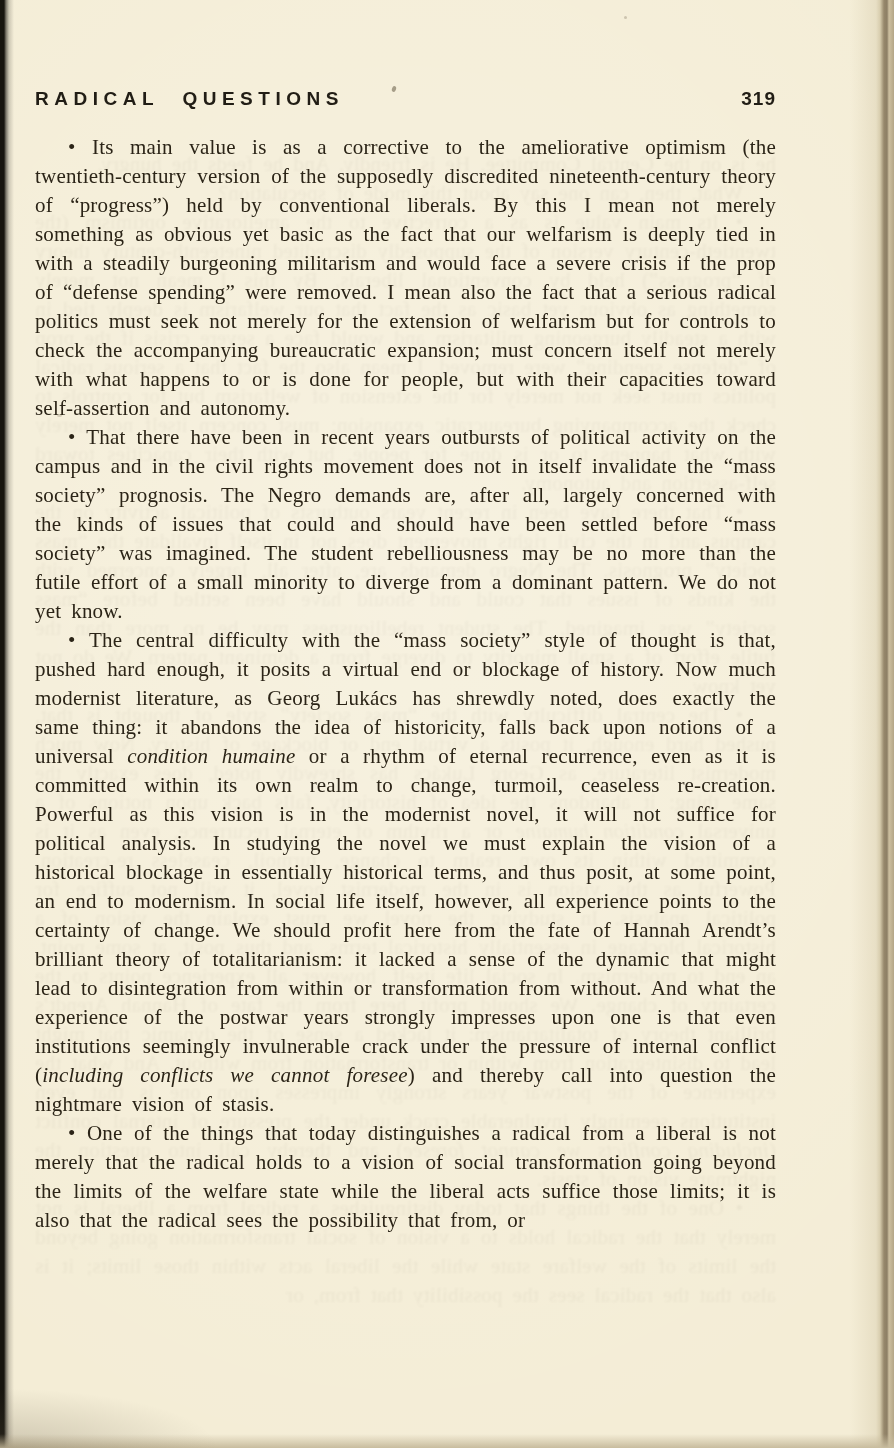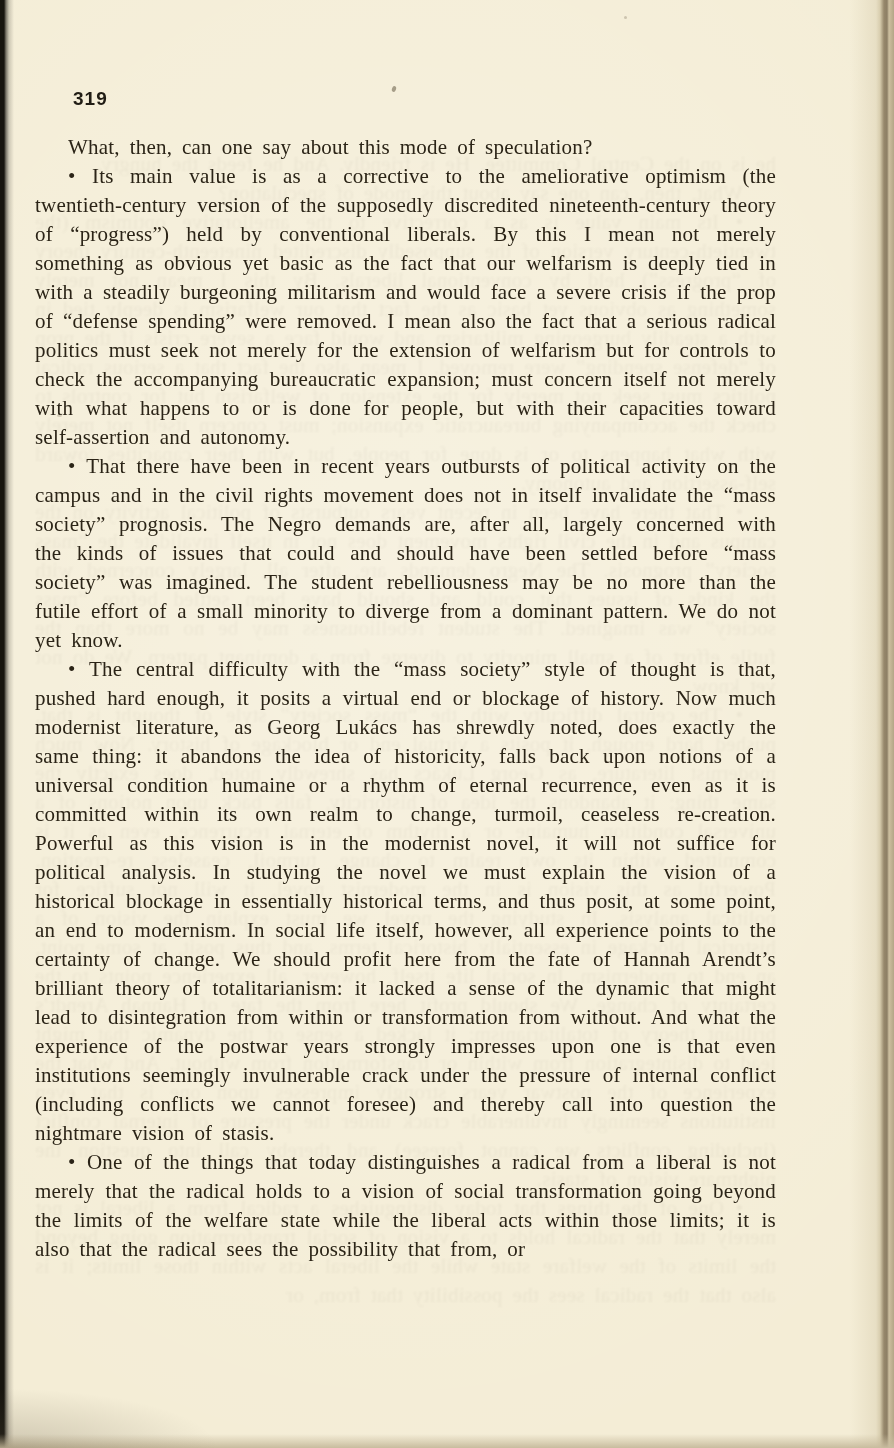--- a/index.html
+++ b/index.html
@@ -63,21 +63,21 @@
     position:absolute;left:35px;top:133px;width:741px;
     color:var(--ink);
   }
   .content p.para, .ghost p.para{
     margin:0;
     font-size:21px;line-height:29px;
     text-align:justify;
     word-spacing:4.5px;letter-spacing:.2px;
   }
   .content p.indent, .ghost p.indent{text-indent:33px;}
-  .it{}
+  .it{font-style:italic;}
   
   .ghost{
     position:absolute;left:35px;top:150px;width:741px;
     transform:scaleX(-1);
     opacity:.05;filter:blur(1.3px);
     color:#4a4133;pointer-events:none;
   }
   .speck{position:absolute;background:#6f6550;border-radius:50%;opacity:.6;}
   .speck1{left:392px;top:86px;width:4px;height:6px;transform:rotate(20deg);}
   .speck2{left:57px;top:414px;width:5px;height:3px;opacity:.25;}
@@ -91,29 +91,29 @@
   <div class="ghost">
       <p class="para"><span>he is on the Central Committee. He is friendly. And he feeds the hungry.</span></p>
       <p class="para indent"><span>What, then, can one say about this mode of speculation?</span></p>
       <p class="para indent"><span>• Its main value is as a corrective to the ameliorative optimism (the twentieth-century version of the supposedly discredited nineteenth-century theory of “progress”) held by conventional liberals. By this I mean not merely something as obvious yet basic as the fact that our welfarism is deeply tied in with a steadily burgeoning militarism and would face a severe crisis if the prop of “defense spending” were removed. I mean also the fact that a serious radical politics must seek not merely for the extension of welfarism but for controls to check the accompanying bureaucratic expansion; must concern itself not merely with what happens to or is done for people, but with their capacities toward self-assertion and autonomy.</span></p>
       <p class="para indent"><span>• That there have been in recent years outbursts of political activity on the campus and in the civil rights movement does not in itself invalidate the “mass society” prognosis. The Negro demands are, after all, largely concerned with the kinds of issues that could and should have been settled before “mass society” was imagined. The student rebelliousness may be no more than the futile effort of a small minority to diverge from a dominant pattern. We do not yet know.</span></p>
       <p class="para indent"><span>• The central difficulty with the “mass society” style of thought is that, pushed hard enough, it posits a virtual end or blockage of history. Now much modernist literature, as Georg Lukács has shrewdly noted, does exactly the same thing: it abandons the idea of historicity, falls back upon notions of a universal </span><span class="it">condition humaine</span><span> or a rhythm of eternal recurrence, even as it is committed within its own realm to change, turmoil, ceaseless re-creation. Powerful as this vision is in the modernist novel, it will not suffice for political analysis. In studying the novel we must explain the vision of a historical blockage in essentially historical terms, and thus posit, at some point, an end to modernism. In social life itself, however, all experience points to the certainty of change. We should profit here from the fate of Hannah Arendt’s brilliant theory of totalitarianism: it lacked a sense of the dynamic that might lead to disintegration from within or transformation from without. And what the experience of the postwar years strongly impresses upon one is that even institutions seemingly invulnerable crack under the pressure of internal conflict (</span><span class="it">including conflicts we cannot foresee</span><span>) and thereby call into question the nightmare vision of stasis.</span></p>
       <p class="para indent"><span>• One of the things that today distinguishes a radical from a liberal is not merely that the radical holds to a vision of social transformation going beyond the limits of the welfare state while the liberal acts within those limits; it is also that the radical sees the possibility that from, or</span></p>
     </div>
 
   <div class="runninghead">
+    <span class="rh-title">RADICAL QUESTIONS</span>
     <span class="rh-num">319</span>
   </div>
 
   <div class="content">
-      <p class="para indent"><span>What, then, can one say about this mode of speculation?</span></p>
       <p class="para indent"><span>• Its main value is as a corrective to the ameliorative optimism (the twentieth-century version of the supposedly discredited nineteenth-century theory of “progress”) held by conventional liberals. By this I mean not merely something as obvious yet basic as the fact that our welfarism is deeply tied in with a steadily burgeoning militarism and would face a severe crisis if the prop of “defense spending” were removed. I mean also the fact that a serious radical politics must seek not merely for the extension of welfarism but for controls to check the accompanying bureaucratic expansion; must concern itself not merely with what happens to or is done for people, but with their capacities toward self-assertion and autonomy.</span></p>
       <p class="para indent"><span>• That there have been in recent years outbursts of political activity on the campus and in the civil rights movement does not in itself invalidate the “mass society” prognosis. The Negro demands are, after all, largely concerned with the kinds of issues that could and should have been settled before “mass society” was imagined. The student rebelliousness may be no more than the futile effort of a small minority to diverge from a dominant pattern. We do not yet know.</span></p>
       <p class="para indent"><span>• The central difficulty with the “mass society” style of thought is that, pushed hard enough, it posits a virtual end or blockage of history. Now much modernist literature, as Georg Lukács has shrewdly noted, does exactly the same thing: it abandons the idea of historicity, falls back upon notions of a universal </span><span class="it">condition humaine</span><span> or a rhythm of eternal recurrence, even as it is committed within its own realm to change, turmoil, ceaseless re-creation. Powerful as this vision is in the modernist novel, it will not suffice for political analysis. In studying the novel we must explain the vision of a historical blockage in essentially historical terms, and thus posit, at some point, an end to modernism. In social life itself, however, all experience points to the certainty of change. We should profit here from the fate of Hannah Arendt’s brilliant theory of totalitarianism: it lacked a sense of the dynamic that might lead to disintegration from within or transformation from without. And what the experience of the postwar years strongly impresses upon one is that even institutions seemingly invulnerable crack under the pressure of internal conflict (</span><span class="it">including conflicts we cannot foresee</span><span>) and thereby call into question the nightmare vision of stasis.</span></p>
-      <p class="para indent"><span>• One of the things that today distinguishes a radical from a liberal is not merely that the radical holds to a vision of social transformation going beyond the limits of the welfare state while the liberal acts within those limits; it is also that the radical sees the possibility that from, or</span></p>
+      <p class="para indent"><span>• One of the things that today distinguishes a radical from a liberal is not merely that the radical holds to a vision of social transformation going beyond the limits of the welfare state while the liberal acts suffice those limits; it is also that the radical sees the possibility that from, or</span></p>
     </div>
 
   <div class="edge-left"></div>
   <div class="edge-right"></div>
   <div class="edge-bottom"></div>
   <div class="corner-shade"></div>
   <div class="speck speck1"></div>
   <div class="speck speck2"></div>
   <div class="speck speck3"></div>
 

